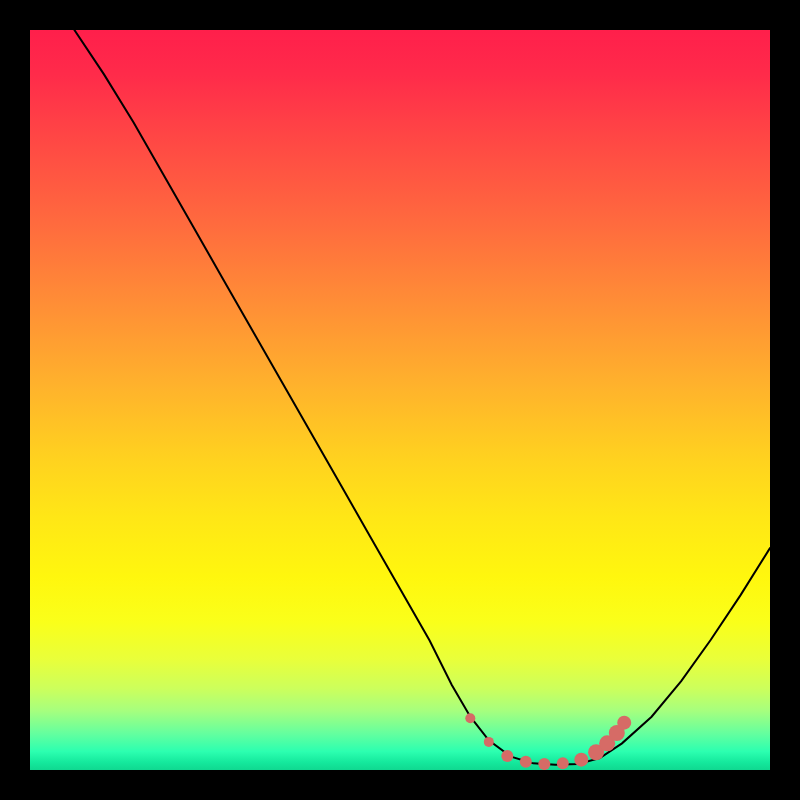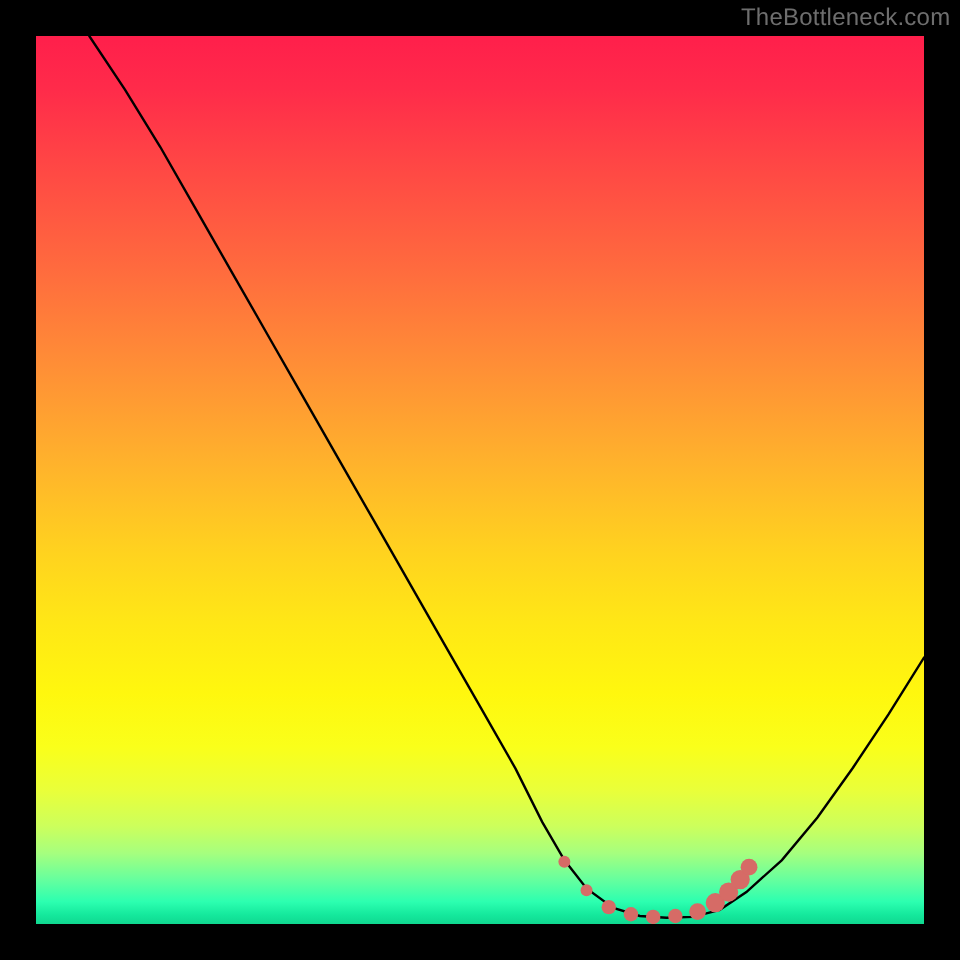--- a/index.html
+++ b/index.html
@@ -77,14 +77,13 @@
           <circle cx="514.30" cy="734.08" r="6" fill="#d66b66" stroke="#c85a55" stroke-width="0"></circle>
           <circle cx="532.80" cy="733.34" r="6" fill="#d66b66" stroke="#c85a55" stroke-width="0"></circle>
           <circle cx="551.30" cy="729.64" r="7" fill="#d66b66" stroke="#c85a55" stroke-width="0"></circle>
           <circle cx="566.10" cy="722.24" r="8" fill="#d66b66" stroke="#c85a55" stroke-width="0"></circle>
           <circle cx="577.20" cy="713.36" r="8" fill="#d66b66" stroke="#c85a55" stroke-width="0"></circle>
           <circle cx="586.82" cy="703.00" r="8" fill="#d66b66" stroke="#c85a55" stroke-width="0"></circle>
           <circle cx="594.22" cy="692.64" r="7" fill="#d66b66" stroke="#c85a55" stroke-width="0"></circle>
         </g>
     </svg>
   </div>
-  <div class="watermark">TheBottleneck.com</div>
 </div>
 
 </body></html>

